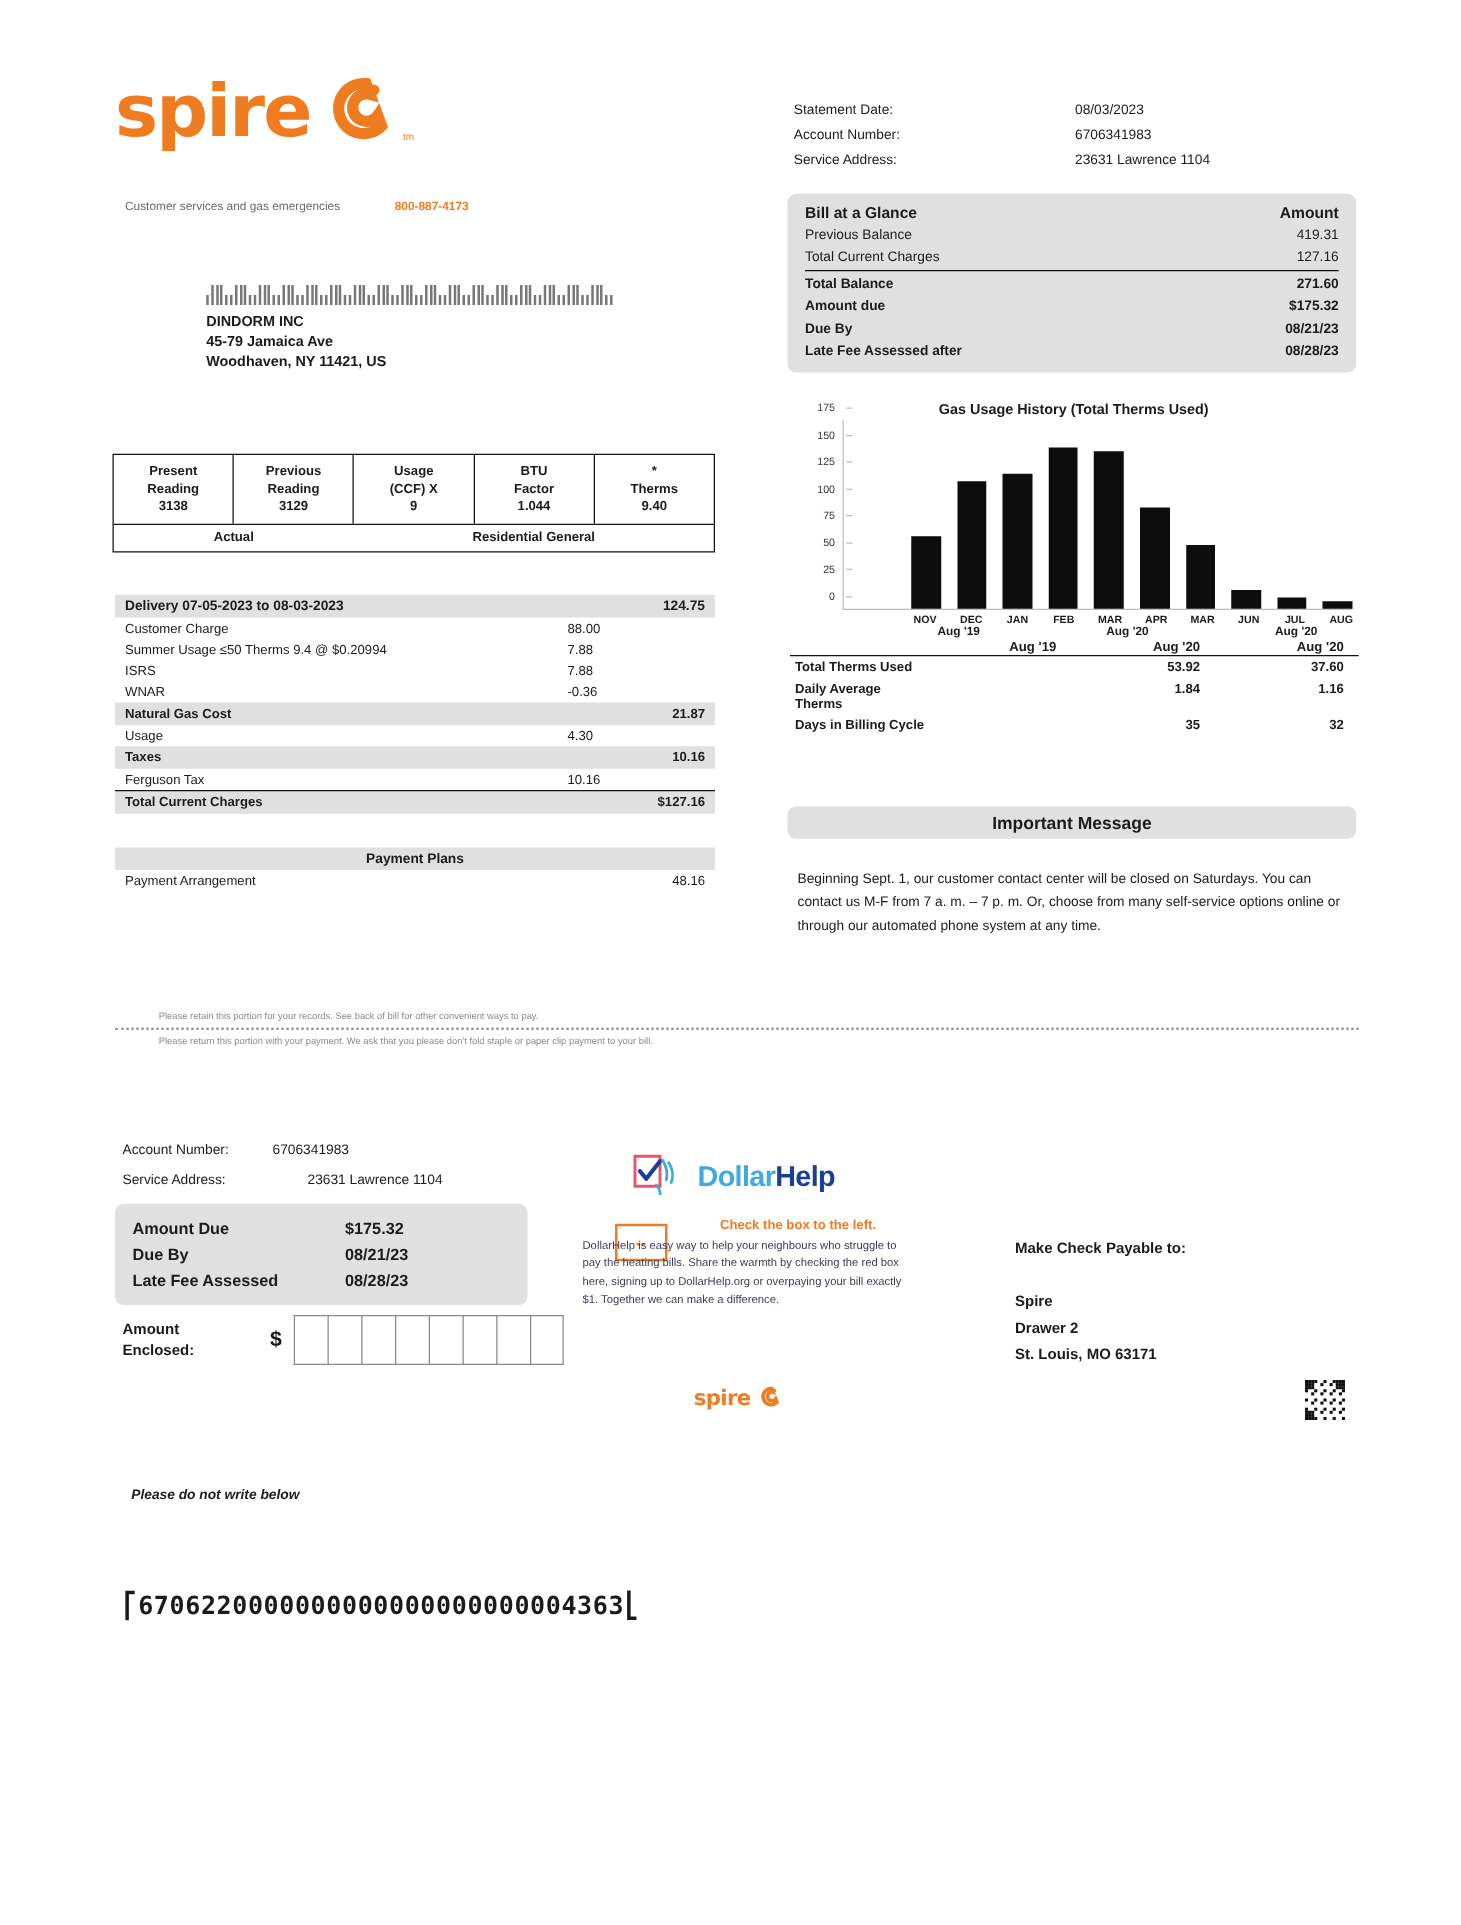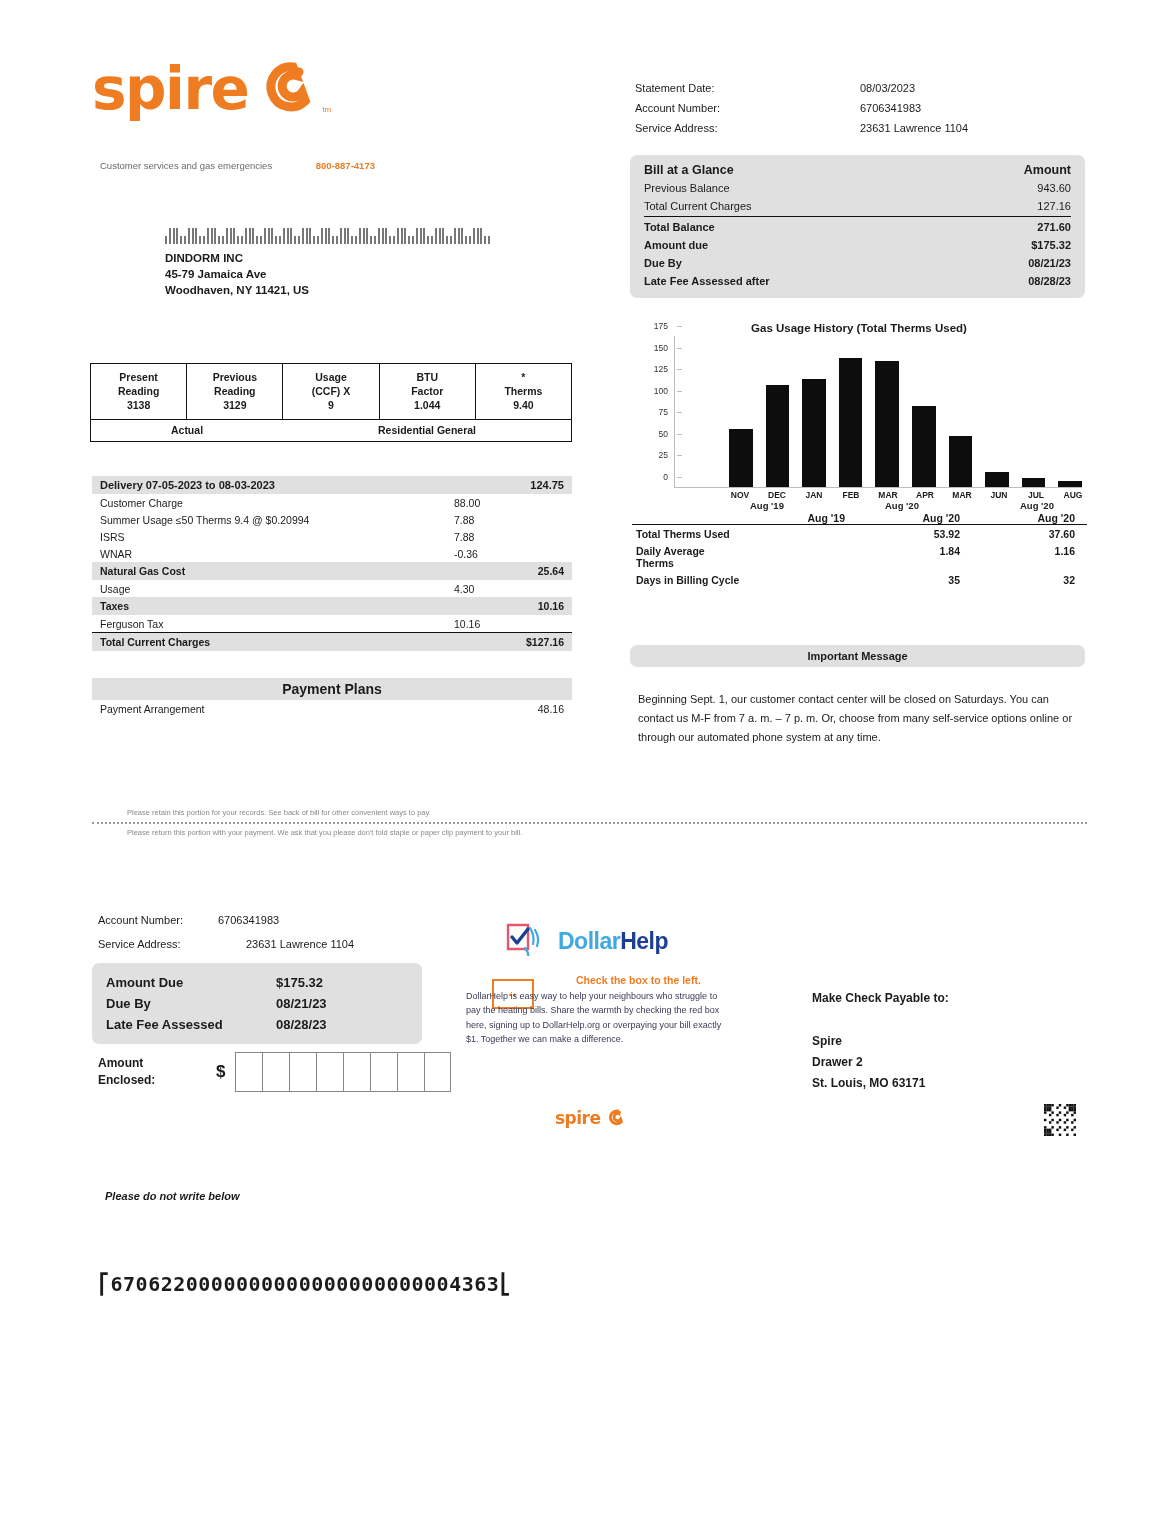--- a/index.html
+++ b/index.html
@@ -62,21 +62,21 @@
   .chg-line { display:flex; padding:2.5px 8px; }
   .chg-line .d { flex:1; }
   .chg-line .a { width:110px; text-align:left; }
   .chg-total {
     display:flex; justify-content:space-between; padding:3px 8px;
     background:#e0e0e0; font-weight:bold; border-top:1.6px solid #111;
   }
   .chg-sub { background:#e0e0e0; display:flex; justify-content:space-between; padding:3px 8px; font-weight:bold; }
 
   #pay-plans { left:92px; top:678px; width:480px; font-size:10.5px; }
-  #pay-plans .pp-head { background:#e0e0e0; text-align:center; font-weight:bold; padding:3px 8px; font-size:14px; }
+  #pay-plans .pp-head { background:#e0e0e0; text-align:center; font-weight:bold; padding:3px 8px; font-size:11px; }
   #pay-plans .pp-line { display:flex; justify-content:space-between; padding:3px 8px; }
 
   
   #stmt-info { left:635px; top:78px; width:450px; font-size:11px; line-height:20px; }
   #stmt-info .row { display:flex; }
   #stmt-info .lbl { width:225px; }
 
   #glance {
     left:630px; top:155px; width:455px; background:#e0e0e0;
     border-radius:7px; padding:6px 14px 8px; font-size:11px;
@@ -105,21 +105,21 @@
   #usage-table .ut-row.bold-row { font-weight:bold; }
   #usage-table .c1 { flex:1; padding-left:4px; }
   #usage-table .c2, #usage-table .c3 { width:115px; text-align:right; padding-right:12px; }
   #usage-table .ut-sep { border-top:1.6px solid #111; }
 
   #important {
     left:630px; top:645px; width:455px;
   }
   #important .imp-head {
     background:#e0e0e0; border-radius:7px; text-align:center;
-    font-weight:bold; font-size:11px; padding:5px 0;
+    font-weight:bold; font-size:14px; padding:5px 0;
   }
   #important .imp-body { font-size:11px; font-weight:normal; line-height:19px; padding:9px 8px 0;margin-top:14px; }
 
   
   #perf { left:92px; top:808px; width:995px; font-size:7.5px; color:#8a8a8a; }
   #perf .p1 { padding-left:35px; }
   #perf .dots { border-top:2px dotted #9a9a9a; margin:5px 0 4px; }
   #perf .p2 { padding-left:35px; }
 
   
@@ -337,21 +337,21 @@
           <span class="a">7.88</span>
         </div>
         <div class="chg-line">
           <span class="d">WNAR</span>
           <span class="a">-0.36</span>
         </div>
       </div>
 
     <div class="chg-sub">
       <span>Natural Gas Cost</span>
-      <span>25.64</span>
+      <span>21.87</span>
     </div>
     <div id="gas-lines">
         <div class="chg-line">
           <span class="d">Usage</span>
           <span class="a">4.30</span>
         </div>
       </div>
 
     <div class="chg-sub">
       <span>Taxes</span>
@@ -396,21 +396,21 @@
     </div>
 
   <div class="abs" id="glance">
     <div class="g-row g-title">
       <span>Bill at a Glance</span>
       <span>Amount</span>
     </div>
     <div id="glance-rows">
         <div class="g-row">
           <span>Previous Balance</span>
-          <span>943.60</span>
+          <span>419.31</span>
         </div>
         <div class="g-row">
           <span>Total Current Charges</span>
           <span>127.16</span>
         </div>
       </div>
     <div class="g-sep"></div>
     <div id="glance-totals">
         <div class="g-row g-strong">
           <span>Total Balance</span>

